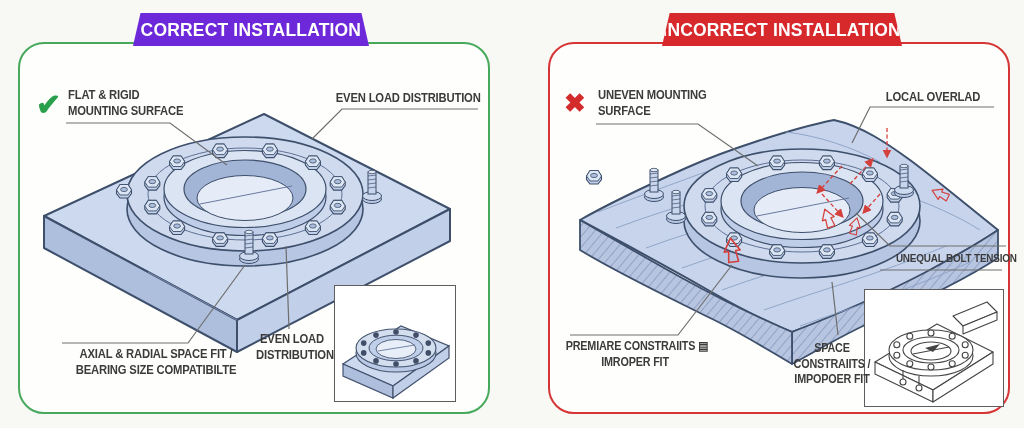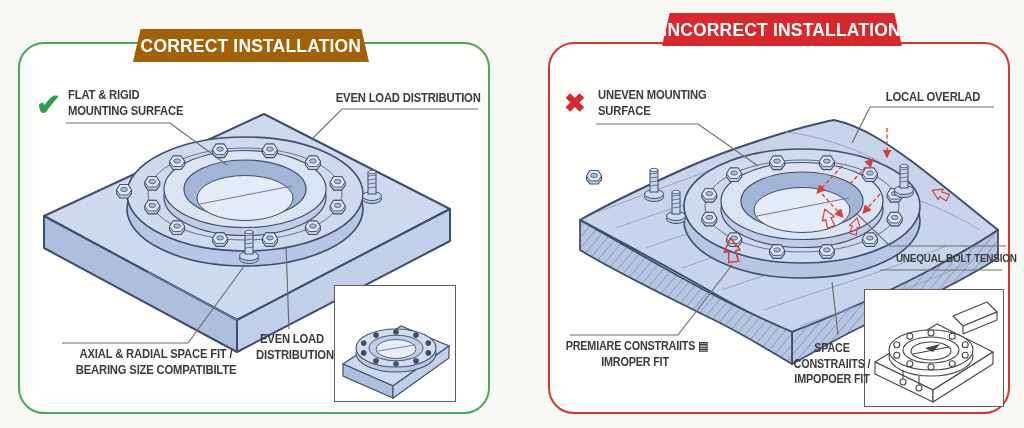--- a/index.html
+++ b/index.html
@@ -12,21 +12,21 @@
     position:absolute;top:42px;height:368px;background:#fefefc;
     border-radius:26px;
   }
   .panel-correct{left:18px;width:468px;border:2.5px solid #46a95c;}
   .panel-incorrect{left:548px;width:458px;border:2.5px solid #d53535;}
   .banner{
     position:absolute;top:13px;height:33px;z-index:5;
     display:flex;align-items:center;justify-content:center;
     clip-path:polygon(3.2% 0,96.8% 0,100% 100%,0 100%);
   }
-  .banner-green{left:133px;width:236px;background:#a16207;margin-top:16px;}
+  .banner-green{left:133px;width:236px;background:#6d28d9;}
   .banner-red{left:662px;width:240px;background:#d7282c;}
   .banner span{
     color:#fff;font-weight:700;font-size:19px;letter-spacing:.2px;
     transform:scaleX(.92);white-space:nowrap;
   }
   .art{position:absolute;left:0;top:0;width:100%;height:100%;}
   .lbl{
     position:absolute;font-weight:700;font-size:12.5px;line-height:15.5px;
     color:#3b3b3b;letter-spacing:-.2px;transform:scaleX(.9);
     transform-origin:0 0;white-space:nowrap;z-index:4;

